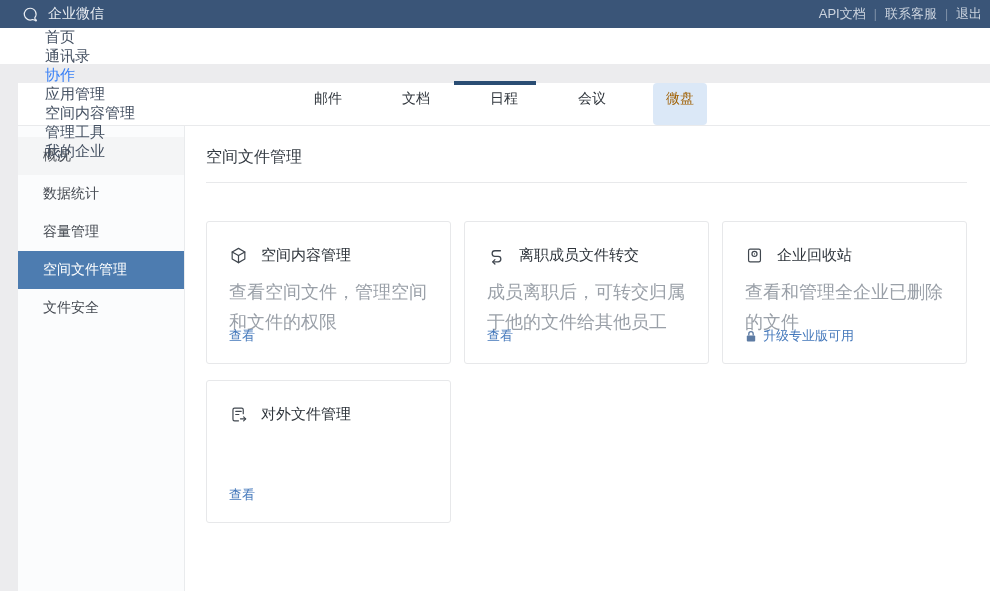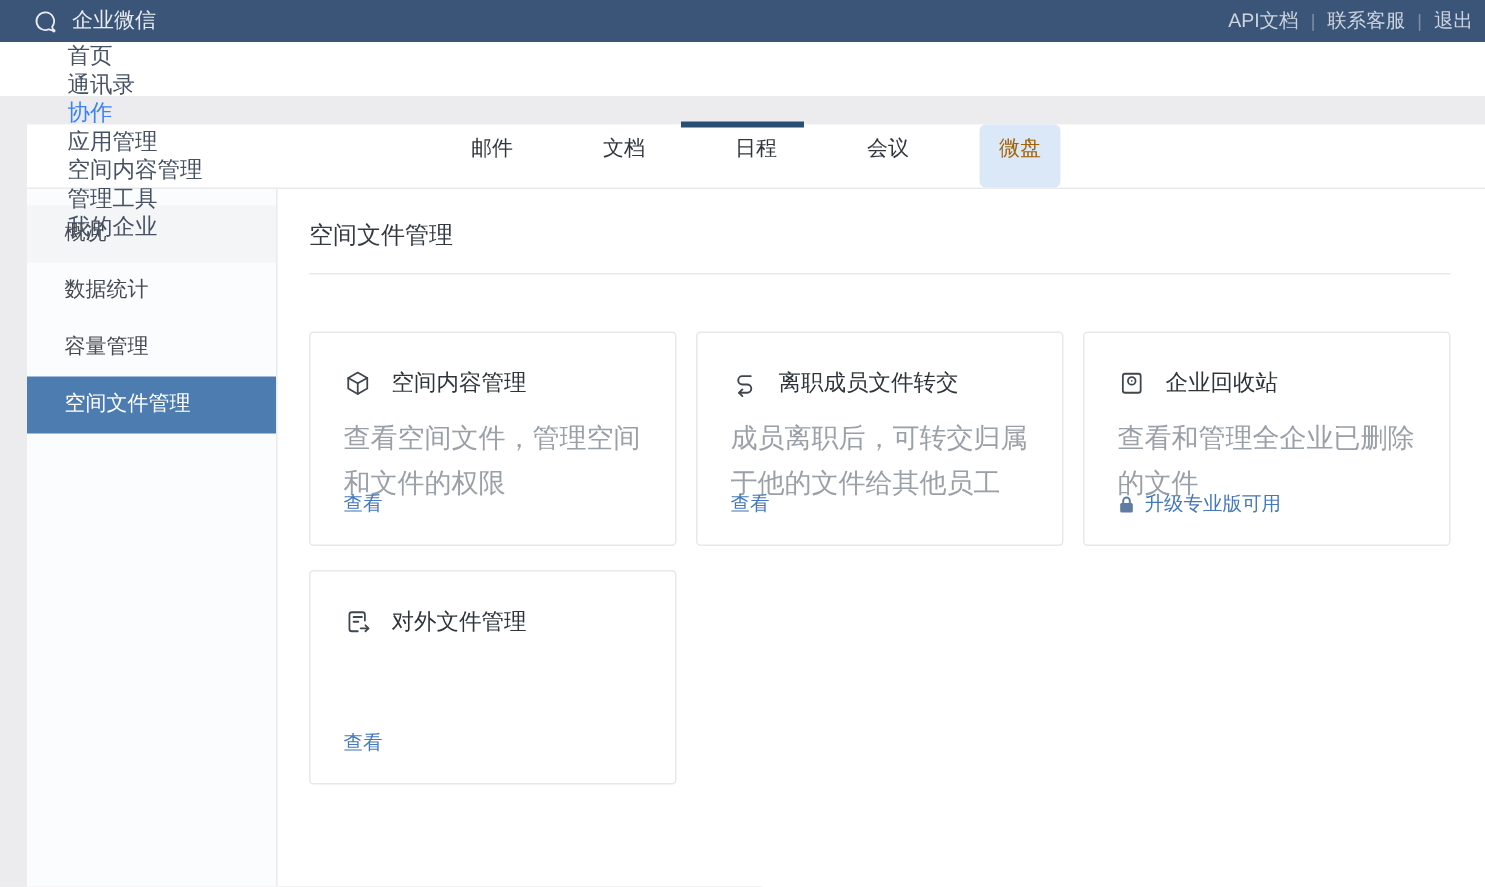--- a/index.html
+++ b/index.html
@@ -104,20 +104,21 @@
       <div class="subtab active">微盘</div>
     </div>
 
     <div class="panel-body">
 
       <aside class="sidebar">
         <div class="side-item hover">概况</div>
         <div class="side-item">数据统计</div>
         <div class="side-item">容量管理</div>
         <div class="side-item active">空间文件管理</div>
+        <div class="side-item">文件安全</div>
       </aside>
 
       <main class="content">
         <h2 class="page-title">空间文件管理</h2>
         <div class="title-divider"></div>
 
         <div class="cards">
 
           <div class="card">
             <div class="card-head">

